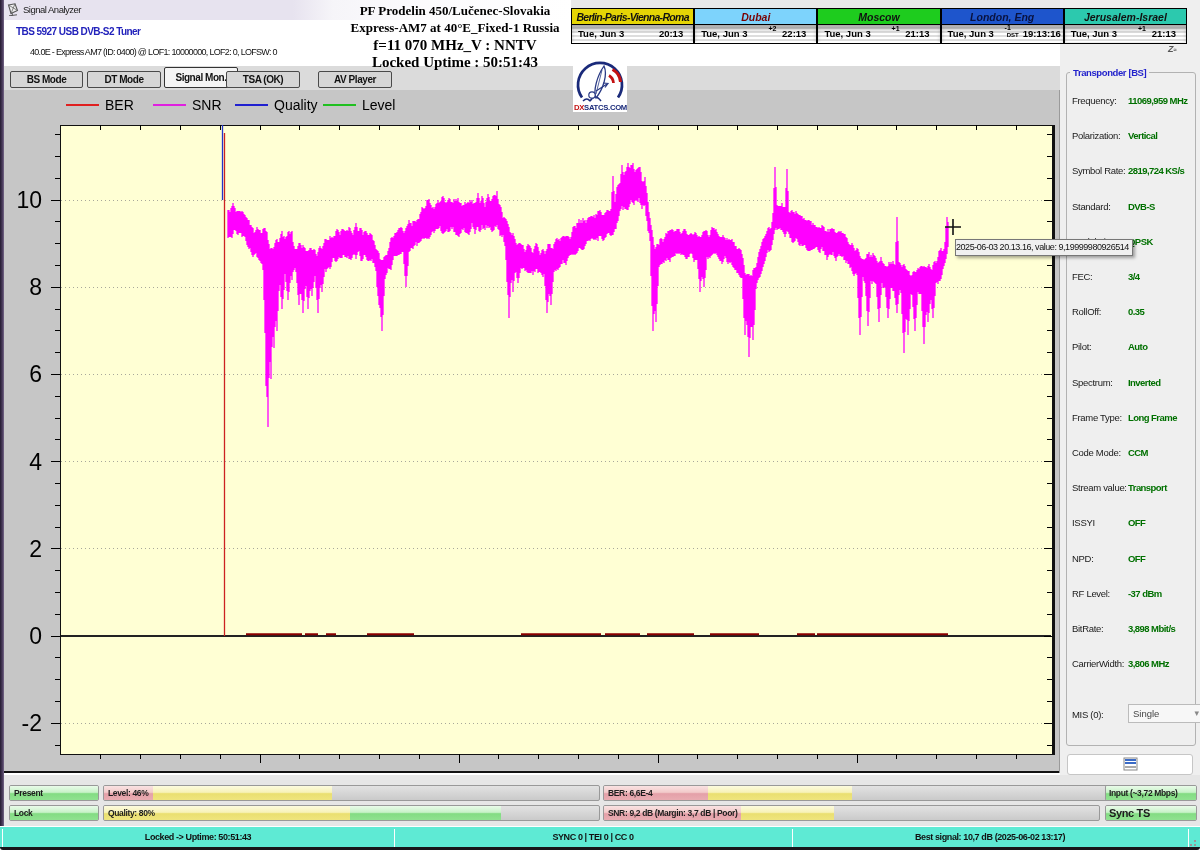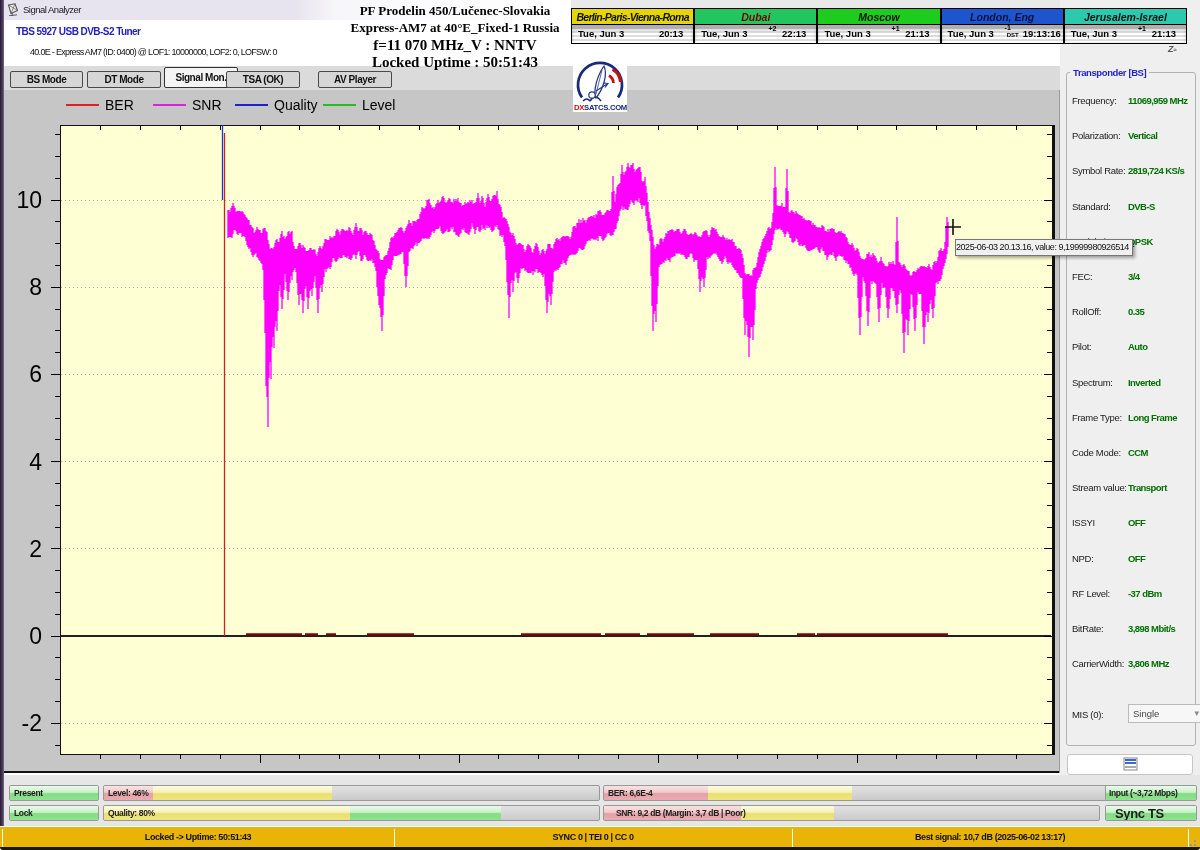--- a/index.html
+++ b/index.html
@@ -46,21 +46,21 @@
 #bpanel { left:3px; top:775px; width:1197px; height:51px; background:#E6E6E6; }
 .pbar { position:absolute; height:16px; background:linear-gradient(180deg,#E2E2E2,#CACACA); border:1px solid #999;
         border-radius:2px; overflow:hidden; }
 .pbar span { position:absolute; left:0; top:0; width:100%; height:100%; line-height:15px;
         font-weight:bold; letter-spacing:-0.35px; color:#1C1C1C; white-space:nowrap; }
 .seg { position:absolute; top:0; height:100%; }
 .seg.g { background:linear-gradient(180deg,#E9FBE9 0,#C8F2C8 45%,#83DC83 55%,#90E290); }
 .seg.p { background:linear-gradient(180deg,#F9E2E2 0,#F2CACA 45%,#E4A0A8 55%,#E9ACB2); }
 .seg.y { background:linear-gradient(180deg,#FCFBDE 0,#F7F2B8 45%,#EADF70 55%,#EFE57E); }
 
-#sbar { left:0px; top:826px; width:1200px; height:22px; background:#eab308; border-top:1px solid #FFF; }
+#sbar { left:0px; top:826px; width:1200px; height:22px; background:#5eead4; border-top:1px solid #FFF; }
 .stxt { position:absolute; top:5px; font-size:9px; letter-spacing:-0.4px; font-weight:bold; color:#111; text-align:center; }
 .ssep { position:absolute; top:2px; width:1px; height:18px; background:#ABABAB; border-right:1px solid #FDFDFD; }
 
 #tooltip { left:955px; top:239px; width:178px; height:17px; background:#F0F0F0; border:1px solid #777;
    box-shadow:2px 2px 3px rgba(0,0,0,0.35); font-size:9px; letter-spacing:-0.45px; color:#111; line-height:15px; text-align:left;
    white-space:nowrap; }
 
 #logo { left:573px; top:59px; width:54px; height:53px; background:#FFF; }
 </style></head>
 <body>
@@ -298,21 +298,21 @@
 </style>
 </div>
 <div class="ccol" style="left:571.0px;width:123.2px">
  <div class="chead" style="background:#E5D505;color:#111;letter-spacing:-0.7px">Berlin-Paris-Vienna-Roma</div>
  <div class="cdate">
       <span class="cd">Tue, Jun 3</span>
       <span class="ct" style="width:40px;right:10px">20:13</span>
     </div>
 </div>
 <div class="ccol" style="left:694.2px;width:123.2px">
- <div class="chead" style="background:#22c55e;color:#7A0000;letter-spacing:0">Dubai</div>
+ <div class="chead" style="background:#7dd3fc;color:#7A0000;letter-spacing:0">Dubai</div>
  <div class="cdate">
       <span class="cd">Tue, Jun 3</span>
       <span class="coff" style="right:40px;top:0px">+2</span>
       <span class="ct" style="width:40px;right:10px">22:13</span>
     </div>
 </div>
 <div class="ccol" style="left:817.4px;width:123.2px">
  <div class="chead" style="background:#1ECC1E;color:#111;letter-spacing:0">Moscow</div>
  <div class="cdate">
       <span class="cd">Tue, Jun 3</span>
@@ -376,25 +376,25 @@
     <span style="font-size:8.5px;padding-left:4px">Lock</span>
   </div>
 <div class="pbar" style="left:103px;top:805px;width:497px">
     <i class="seg y" style="left:0px;width:246px"></i>
     <i class="seg g" style="left:246px;width:151px"></i>
     <span style="font-size:8.5px;padding-left:4px">Quality: 80%</span>
   </div>
 <div class="pbar" style="left:603px;top:805px;width:497px">
     <i class="seg p" style="left:0px;width:137px"></i>
     <i class="seg y" style="left:137px;width:93px"></i>
-    <span style="font-size:8.5px;padding-left:12px">SNR: 9,2 dB (Margin: 3,7 dB | Poor)</span>
+    <span style="font-size:8.5px;padding-left:4px">SNR: 9,2 dB (Margin: 3,7 dB | Poor)</span>
   </div>
 <div class="pbar" style="left:1105px;top:805px;width:92px">
     <i class="seg g" style="left:0px;width:92px"></i>
-    <span style="font-size:13px;padding-left:9px">Sync TS</span>
+    <span style="font-size:11px;padding-left:3px">Sync TS</span>
   </div>
 
 <div class="abs" id="sbar">
  <div class="ssep" style="left:2px"></div>
  <div class="ssep" style="left:394px"></div>
  <div class="ssep" style="left:792px"></div>
  <div class="ssep" style="left:1188px"></div>
  <div class="stxt" style="left:2px;width:392px">Locked -&gt; Uptime: 50:51:43</div>
  <div class="stxt" style="left:394px;width:398px">SYNC 0 | TEI 0 | CC 0</div>
  <div class="stxt" style="left:792px;width:396px">Best signal: 10,7 dB (2025-06-02 13:17)</div>

